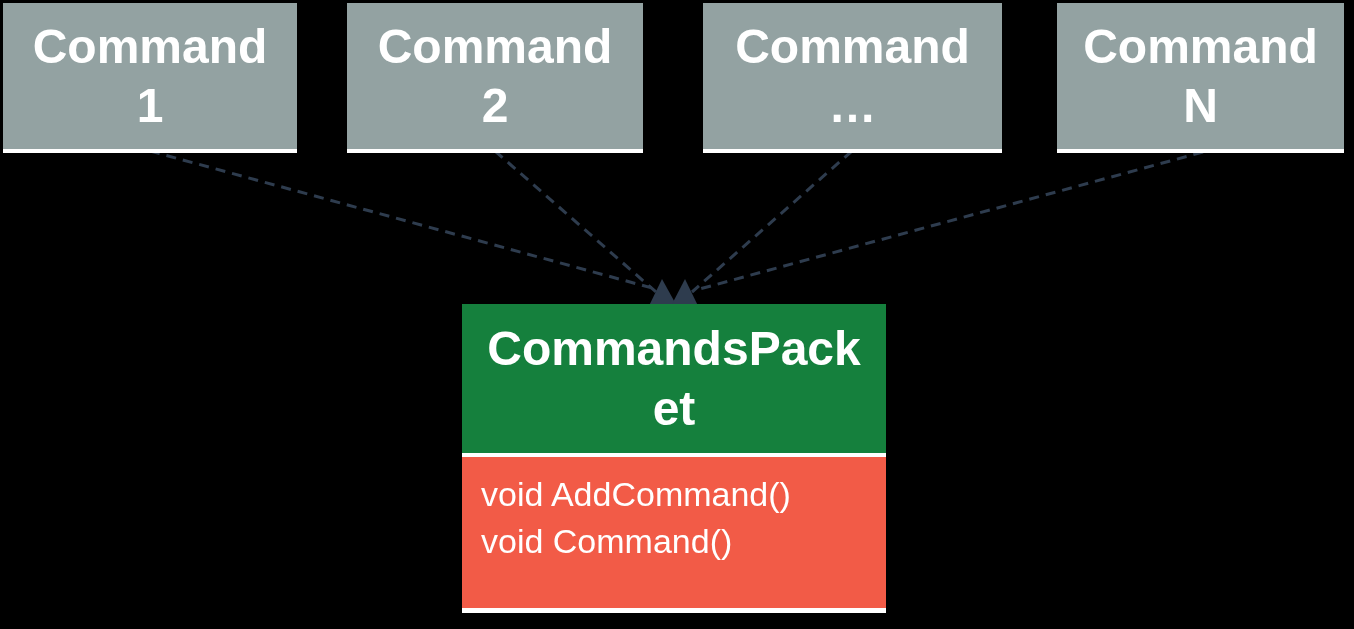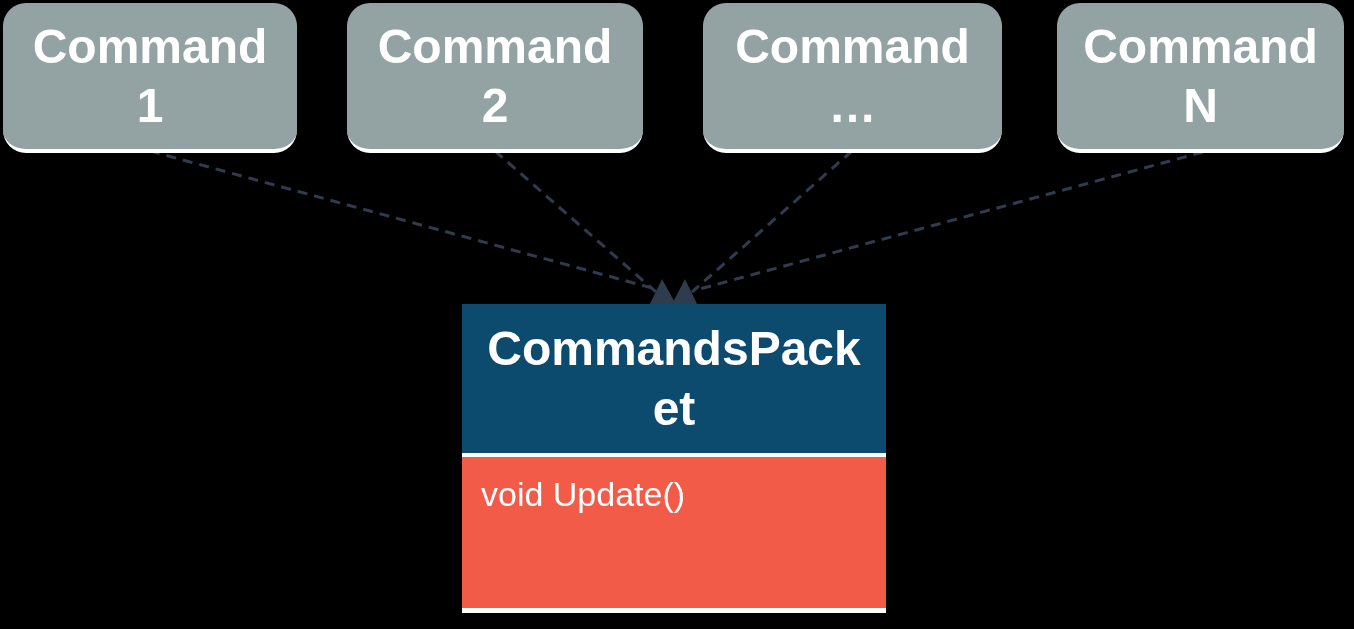--- a/index.html
+++ b/index.html
@@ -31,37 +31,36 @@
     color: #ffffff;
     font-weight: bold;
     font-size: 48px;
     line-height: 59px;
     display: flex;
     flex-direction: column;
     align-items: center;
     justify-content: center;
     text-align: center;
     z-index: 2;
-    border-radius: 23px;
   }
   .cmd-box-1 { left: 3px;    width: 294px; }
   .cmd-box-2 { left: 347px;  width: 296px; }
   .cmd-box-3 { left: 703px;  width: 299px; }
   .cmd-box-4 { left: 1057px; width: 287px; }
 
   .packet {
     position: absolute;
     left: 462px;
     top: 304px;
     width: 424px;
     z-index: 2;
   }
   .packet-header {
     height: 149px;
-    background: #0c4a6e;
+    background: #15803d;
     color: #ffffff;
     font-weight: bold;
     font-size: 48px;
     line-height: 60px;
     display: flex;
     flex-direction: column;
     align-items: center;
     justify-content: center;
     text-align: left;
   }
@@ -110,17 +109,18 @@
     <div>Command</div>
     <div>N</div>
   </div>
 
   <div class="packet">
     <div class="packet-header">
       <div>CommandsPack</div>
       <div>et</div>
     </div>
     <div class="packet-methods">
-      <div>void Update()</div>
+      <div>void AddCommand()</div>
+      <div>void Command()</div>
     </div>
   </div>
 
 </div>
 
 </body></html>

